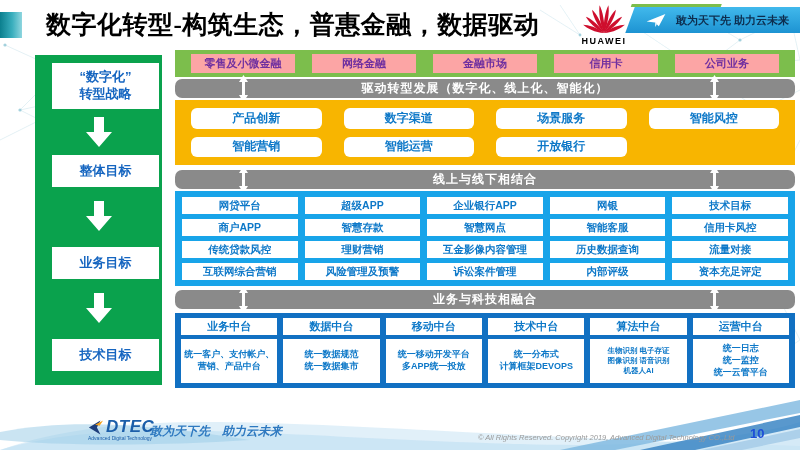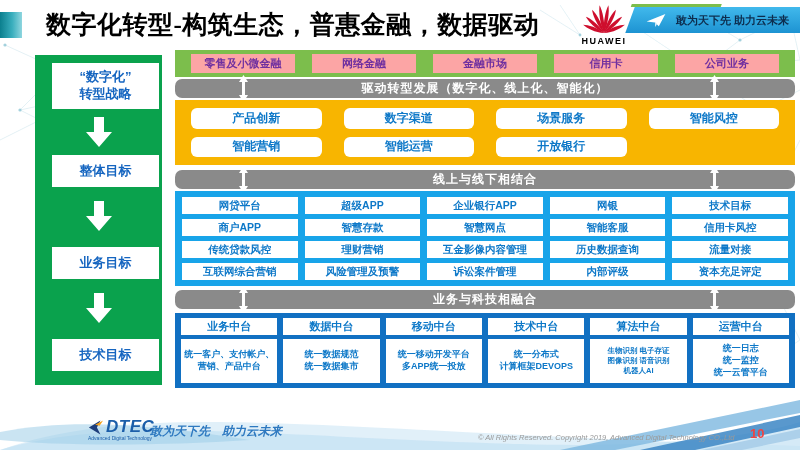--- a/index.html
+++ b/index.html
@@ -53,21 +53,21 @@
   .pbody.tiny{font-size:7.5px;}
   
   .waves{position:absolute;left:0;bottom:0;width:800px;height:70px;pointer-events:none;}
   .netpat{position:absolute;left:0;top:0;width:800px;height:450px;pointer-events:none;}
   .dtec{position:absolute;left:88px;top:417px;width:70px;text-align:left;}
   .dtec-row{display:flex;align-items:center;gap:2px;}
   .dtec-main{font-size:17px;font-weight:bold;font-style:italic;color:#1b5ea9;letter-spacing:.5px;}
   .dtec-sub{font-size:5px;color:#1b5ea9;margin-top:-2px;white-space:nowrap;}
   .footer-slogan{position:absolute;left:150px;top:423px;font-size:12px;font-weight:bold;font-style:italic;color:#2e79c0;white-space:nowrap;}
   .copyright{position:absolute;left:478px;top:433px;font-size:7.5px;font-style:italic;color:#9a9a9a;white-space:nowrap;}
-  .page-num{position:absolute;left:750px;top:426px;font-size:13px;font-weight:bold;color:#ef4444;}
+  .page-num{position:absolute;left:750px;top:426px;font-size:13px;font-weight:bold;color:#1d4ed8;}
 </style>
 </head>
 <body>
 
 <div class="slide">
 
   <svg class="netpat" viewBox="0 0 800 450">
     <g stroke="#c4e0ea" stroke-width="0.7" opacity="0.65">
       <path d="M5,45 L60,70 L20,110 L90,95 L60,70" fill="none"></path>
       <path d="M0,140 L40,120 L20,110" fill="none"></path>

